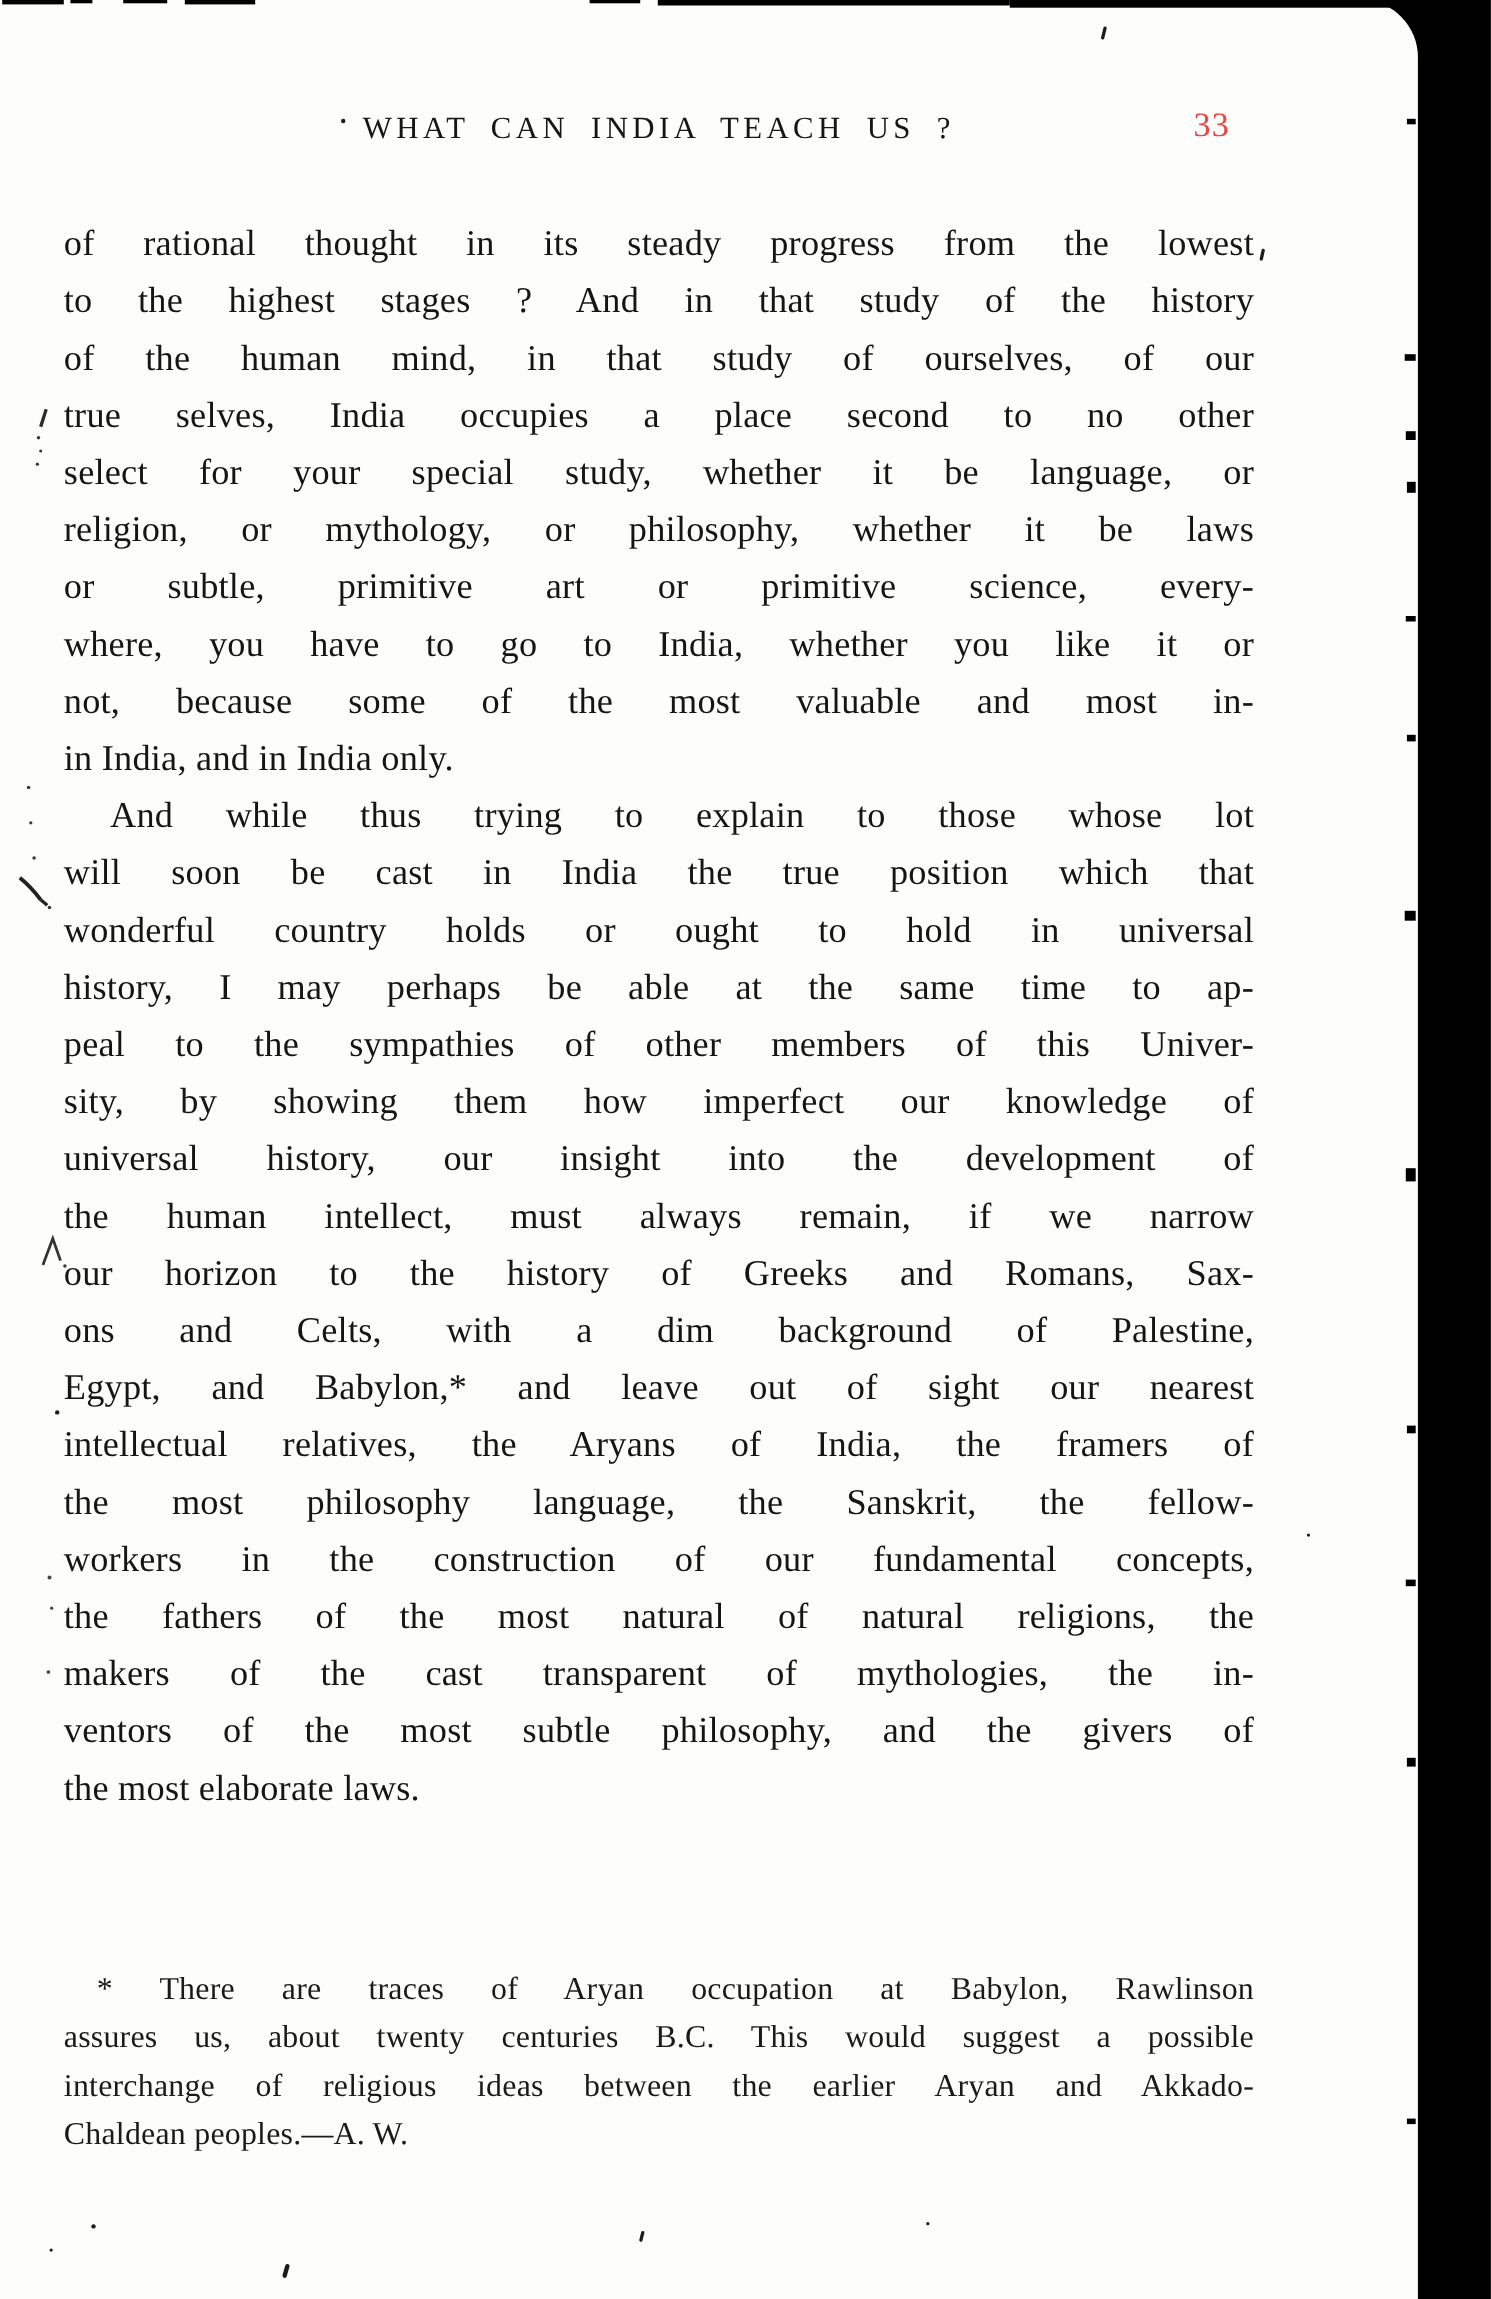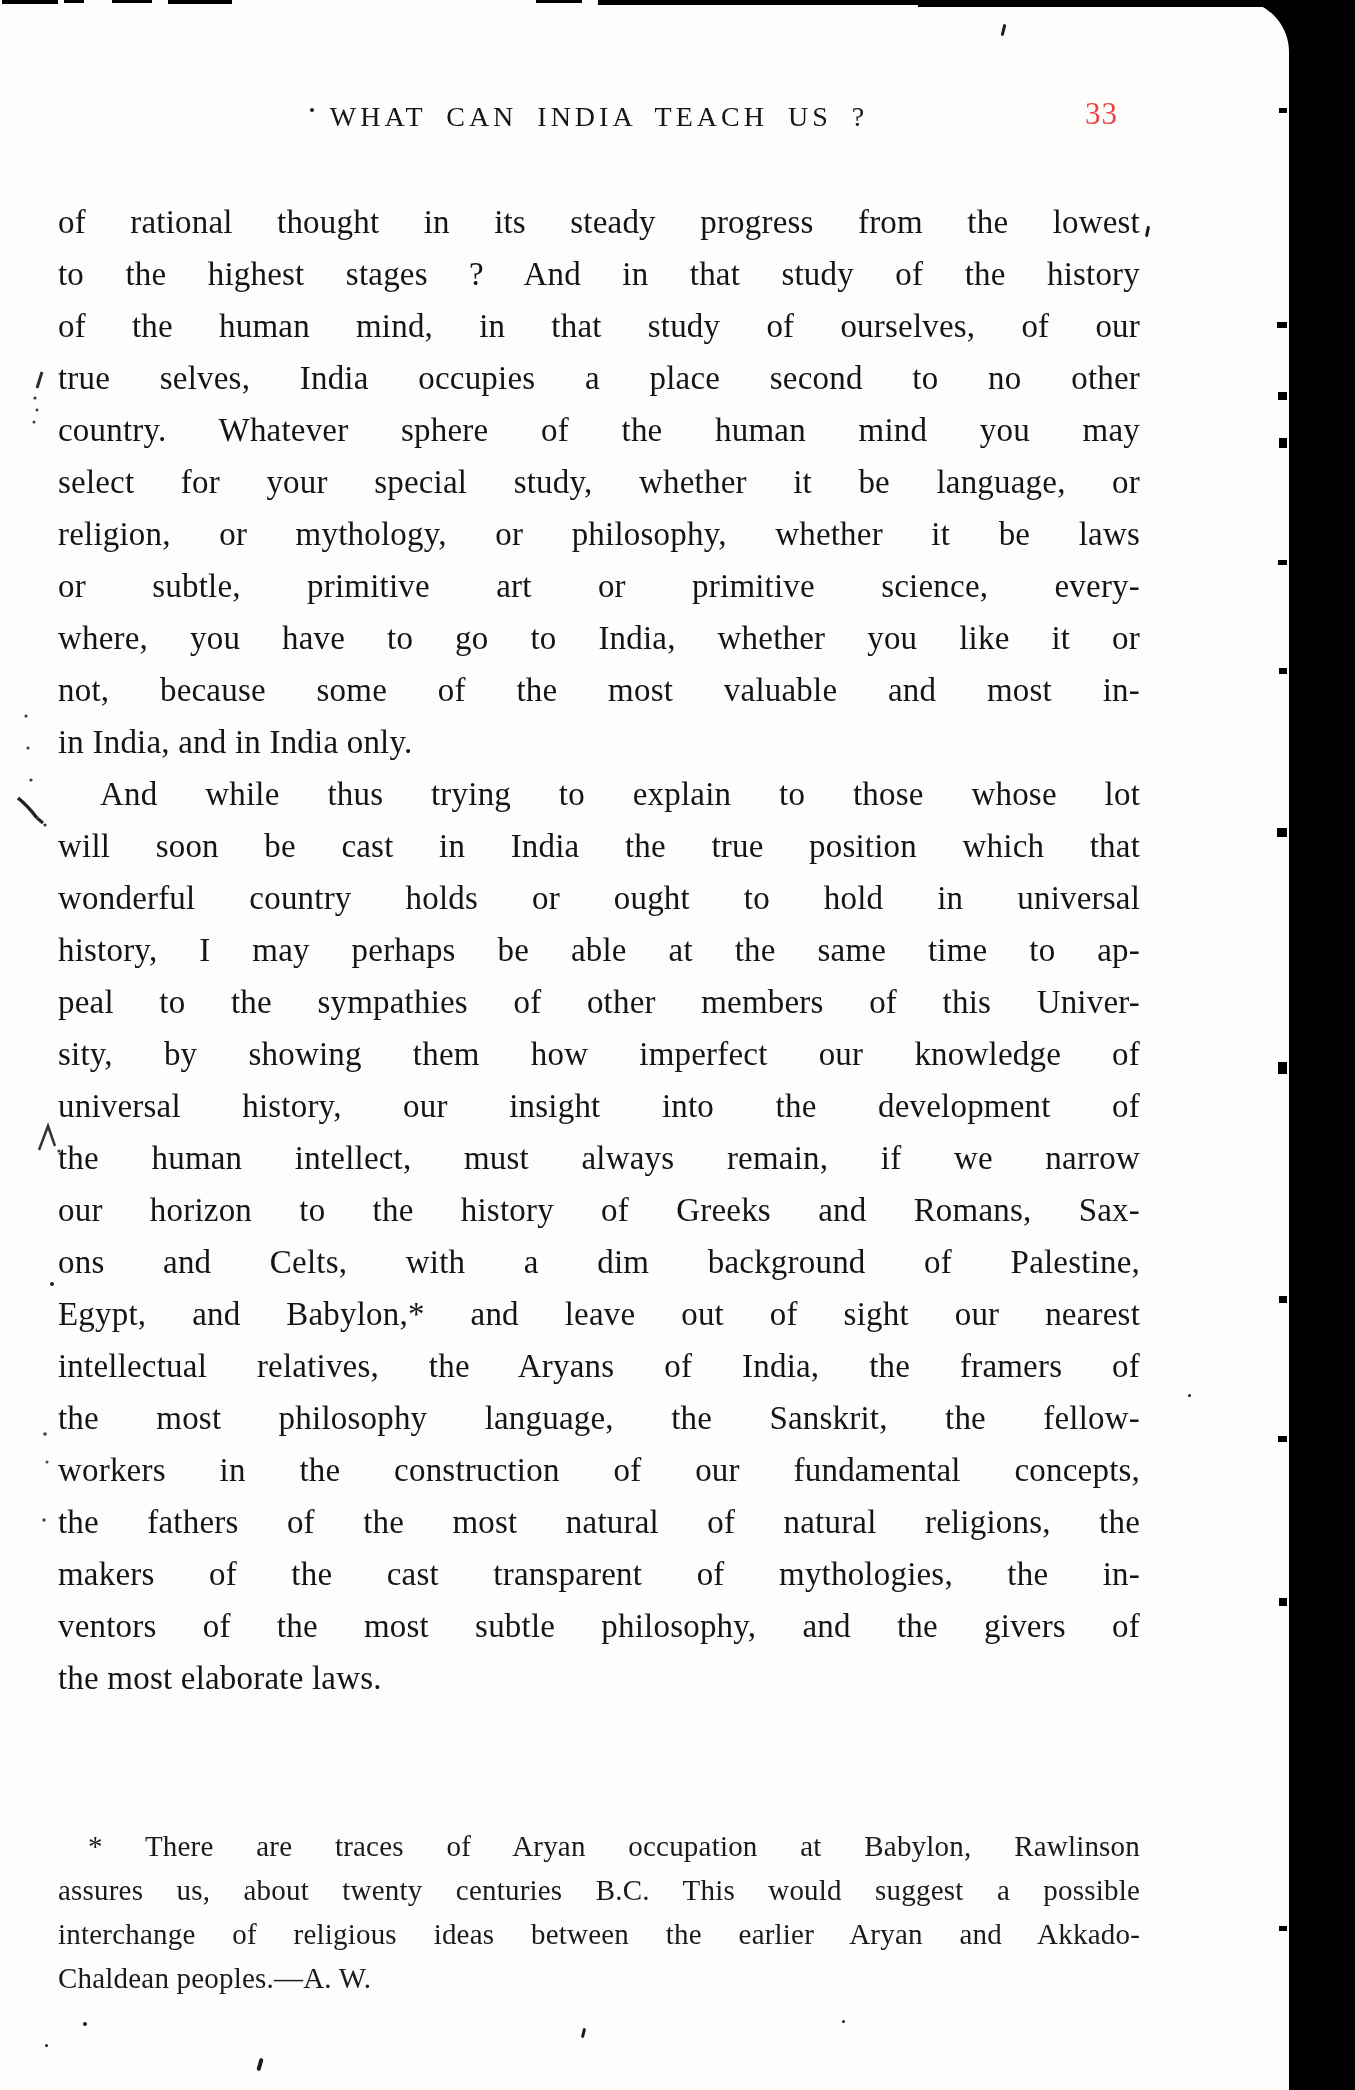--- a/index.html
+++ b/index.html
@@ -14,21 +14,21 @@
   .page-number{position:absolute;top:96px;left:58px;width:1060px;text-align:right;
         font-size:31px;letter-spacing:1px;color:#ef4444;}
   
   .body-text{position:absolute;top:196px;left:58px;width:1082px;
         font-size:33px;line-height:52px;color:#151515;letter-spacing:.2px;}
   .line{text-align:justify;text-align-last:justify;}
   .line.last{text-align-last:left;}
   .line.indent{text-indent:42px;}
   
   .footnote{position:absolute;top:1786px;left:58px;width:1082px;
-        font-size:29px;line-height:44px;color:#1a1a1a;letter-spacing:.2px;margin-top:38px;}
+        font-size:29px;line-height:44px;color:#1a1a1a;letter-spacing:.2px;}
   .footnote .line.indent{text-indent:30px;}
   
   .seg{position:absolute;background:#000;top:0;}
   
   .tick{position:absolute;background:#000;}
   
   .speck{position:absolute;background:#1c1c1c;border-radius:2px;}
   .mark{position:absolute;}
 </style>
 </head>
@@ -39,21 +39,20 @@
   <div class="page">
 
     <div class="header-title">WHAT CAN INDIA TEACH US ?</div>
     <div class="page-number">33</div>
 
     <div class="body-text">
         <div class="line">of rational thought in its steady progress from the lowest</div>
         <div class="line">to the highest stages ? And in that study of the history</div>
         <div class="line">of the human mind, in that study of ourselves, of our</div>
         <div class="line">true selves, India occupies a place second to no other</div>
-        <div class="line">country. Whatever sphere of the human mind you may</div>
         <div class="line">select for your special study, whether it be language, or</div>
         <div class="line">religion, or mythology, or philosophy, whether it be laws</div>
         <div class="line">or subtle, primitive art or primitive science, every-</div>
         <div class="line">where, you have to go to India, whether you like it or</div>
         <div class="line">not, because some of the most valuable and most in-</div>
         <div class="line last">in India, and in India only.</div>
         <div class="line indent">And while thus trying to explain to those whose lot</div>
         <div class="line">will soon be cast in India the true position which that</div>
         <div class="line">wonderful country holds or ought to hold in universal</div>
         <div class="line">history, I may perhaps be able at the same time to ap-</div>

